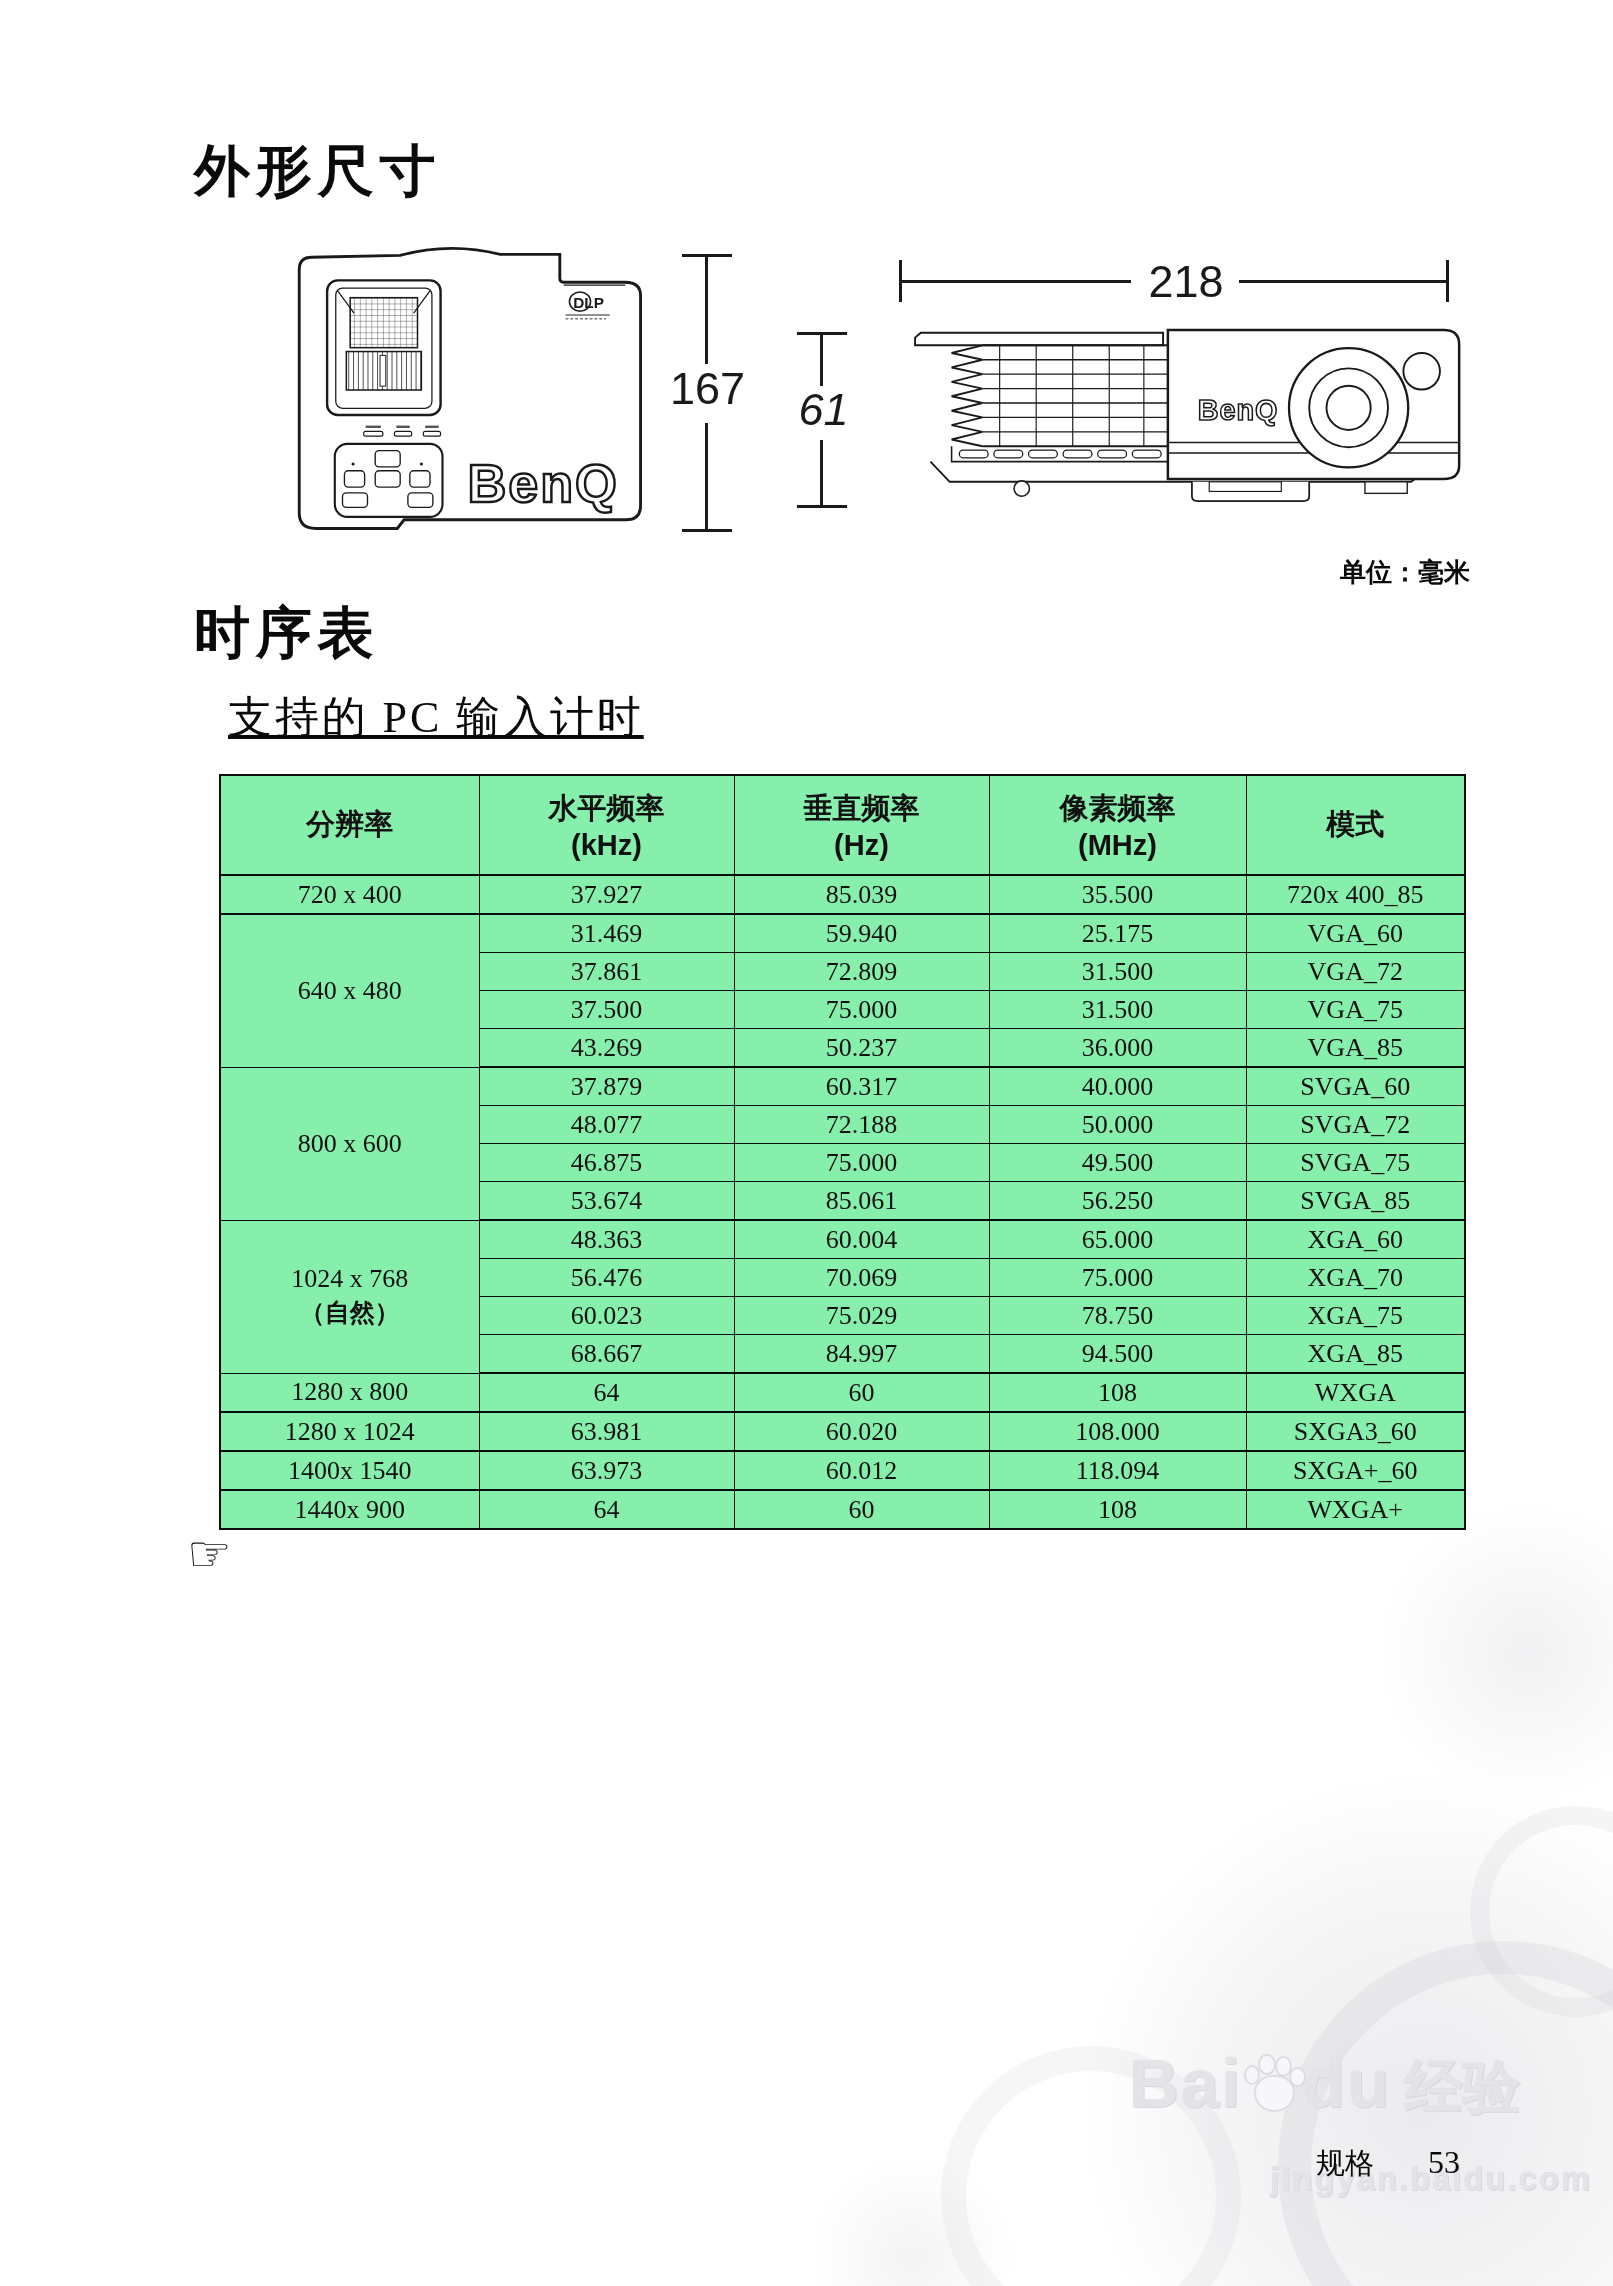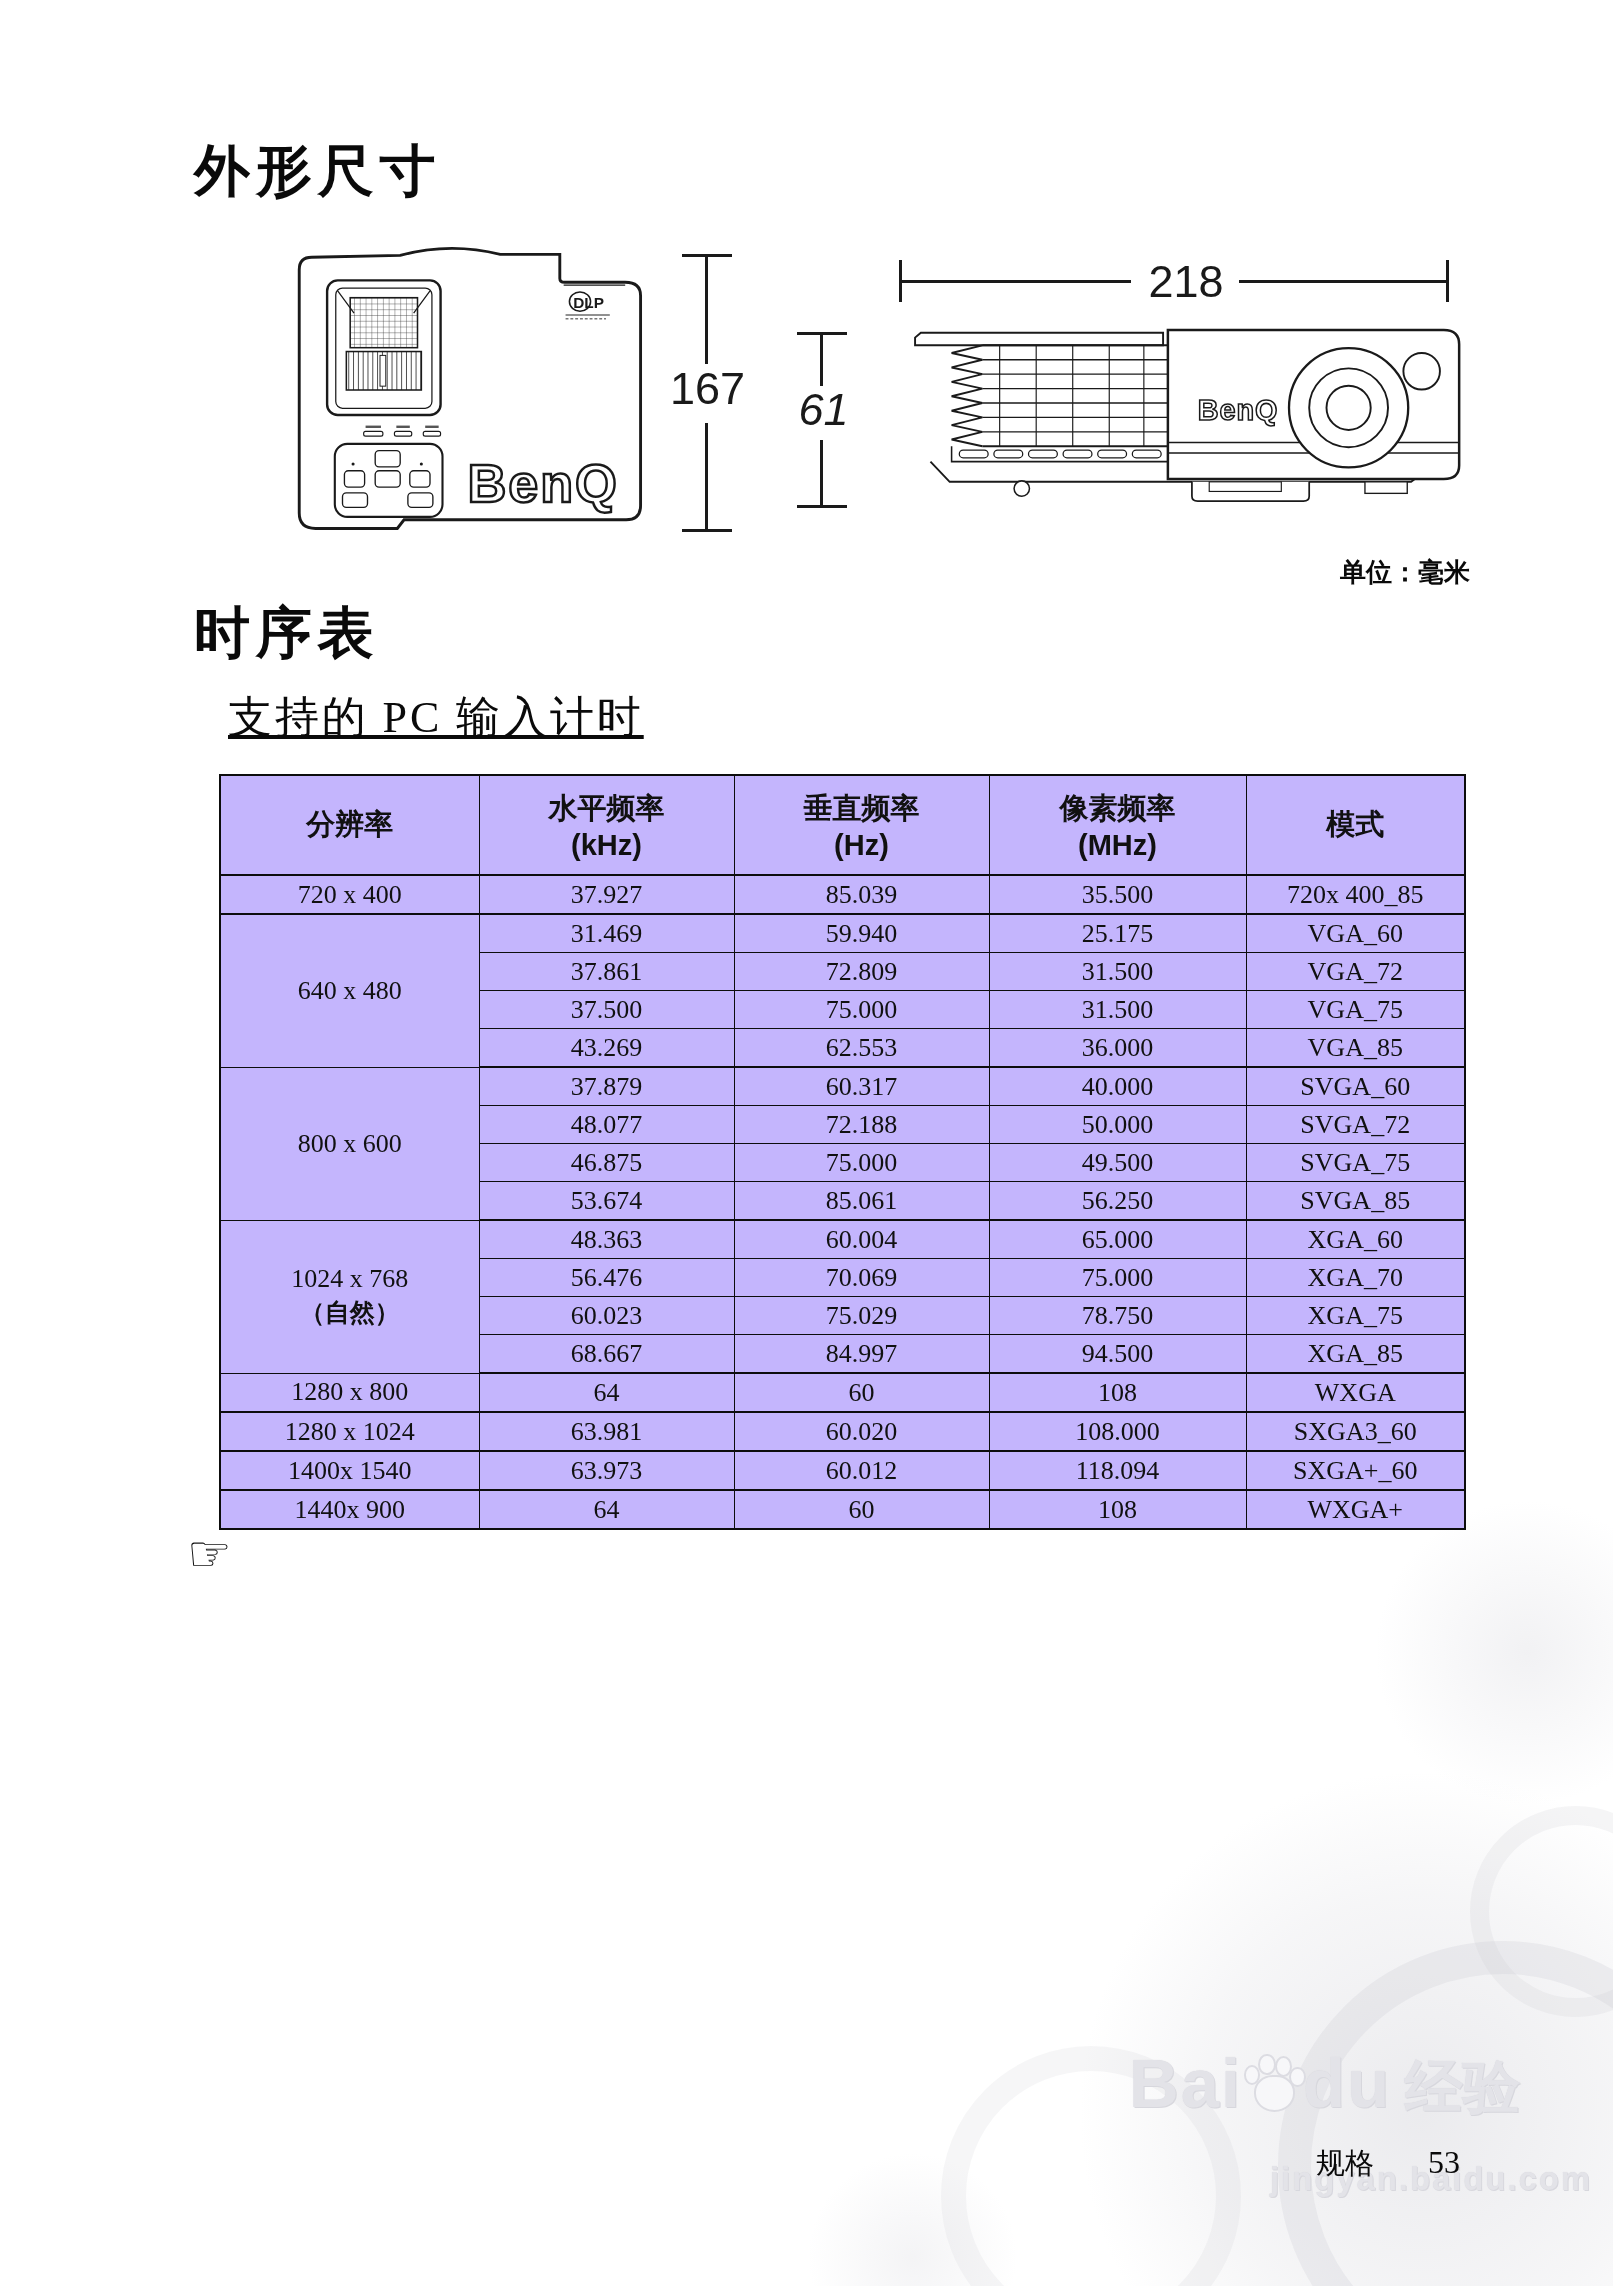--- a/index.html
+++ b/index.html
@@ -24,21 +24,21 @@
   .h2{font-family:"Liberation Serif",serif;font-weight:normal;font-size:44px;letter-spacing:2.9px;color:#0a0a0a;}
   .unit{font-weight:bold;font-size:26px;color:#0a0a0a;}
 
   
   .dim{background:#1a1a1a;position:absolute;}
   .dim-label{position:absolute;font-size:45px;color:#1a1a1a;text-align:center;
              font-family:"Liberation Sans",sans-serif;}
 
   
   table.timing{border-collapse:collapse;table-layout:fixed;width:1244px;
-               background:#c4b5fd;padding-left:40px;}
+               background:#86efac;padding-left:40px;}
   table.timing,table.timing th,table.timing td{border:1.9px solid #0d0d0d;}
   table.timing{border-width:2.9px;}
   table.timing th{height:96px;font-size:29px;font-weight:bold;text-align:center;
                   vertical-align:middle;font-family:"Liberation Sans",sans-serif;
                   border-bottom-width:2.9px;}
   table.timing td{height:37px;text-align:center;vertical-align:middle;
                   font-family:"Liberation Serif",serif;font-size:26px;padding:0;}
   table.timing tr.g td{border-bottom-width:2.9px;}
   td.res{font-family:"Liberation Serif",serif;}
   .res2{font-family:"Liberation Sans",sans-serif;font-size:25px;font-weight:bold;margin-top:1.9px;}
@@ -248,21 +248,21 @@
     <td>VGA_72</td>
   </tr>
   <tr>
     <td>37.500</td>
     <td>75.000</td>
     <td>31.500</td>
     <td>VGA_75</td>
   </tr>
   <tr class="g">
     <td>43.269</td>
-    <td>62.553</td>
+    <td>50.237</td>
     <td>36.000</td>
     <td>VGA_85</td>
   </tr>
   <tr>
     <td class="res" rowspan="4">800 x 600</td>
     <td>37.879</td>
     <td>60.317</td>
     <td>40.000</td>
     <td>SVGA_60</td>
   </tr>

